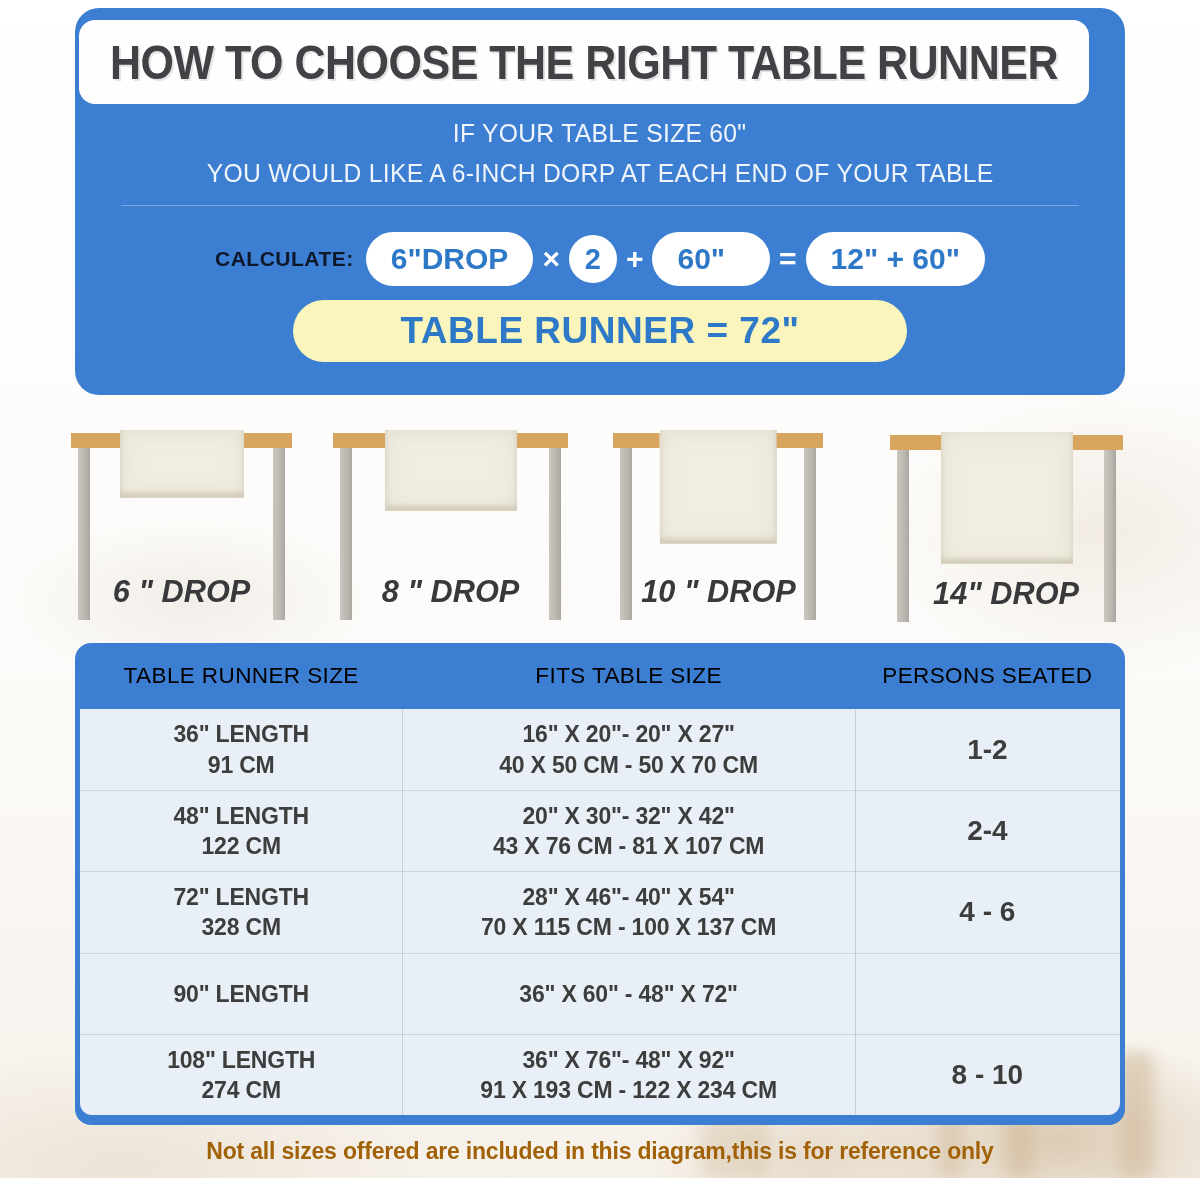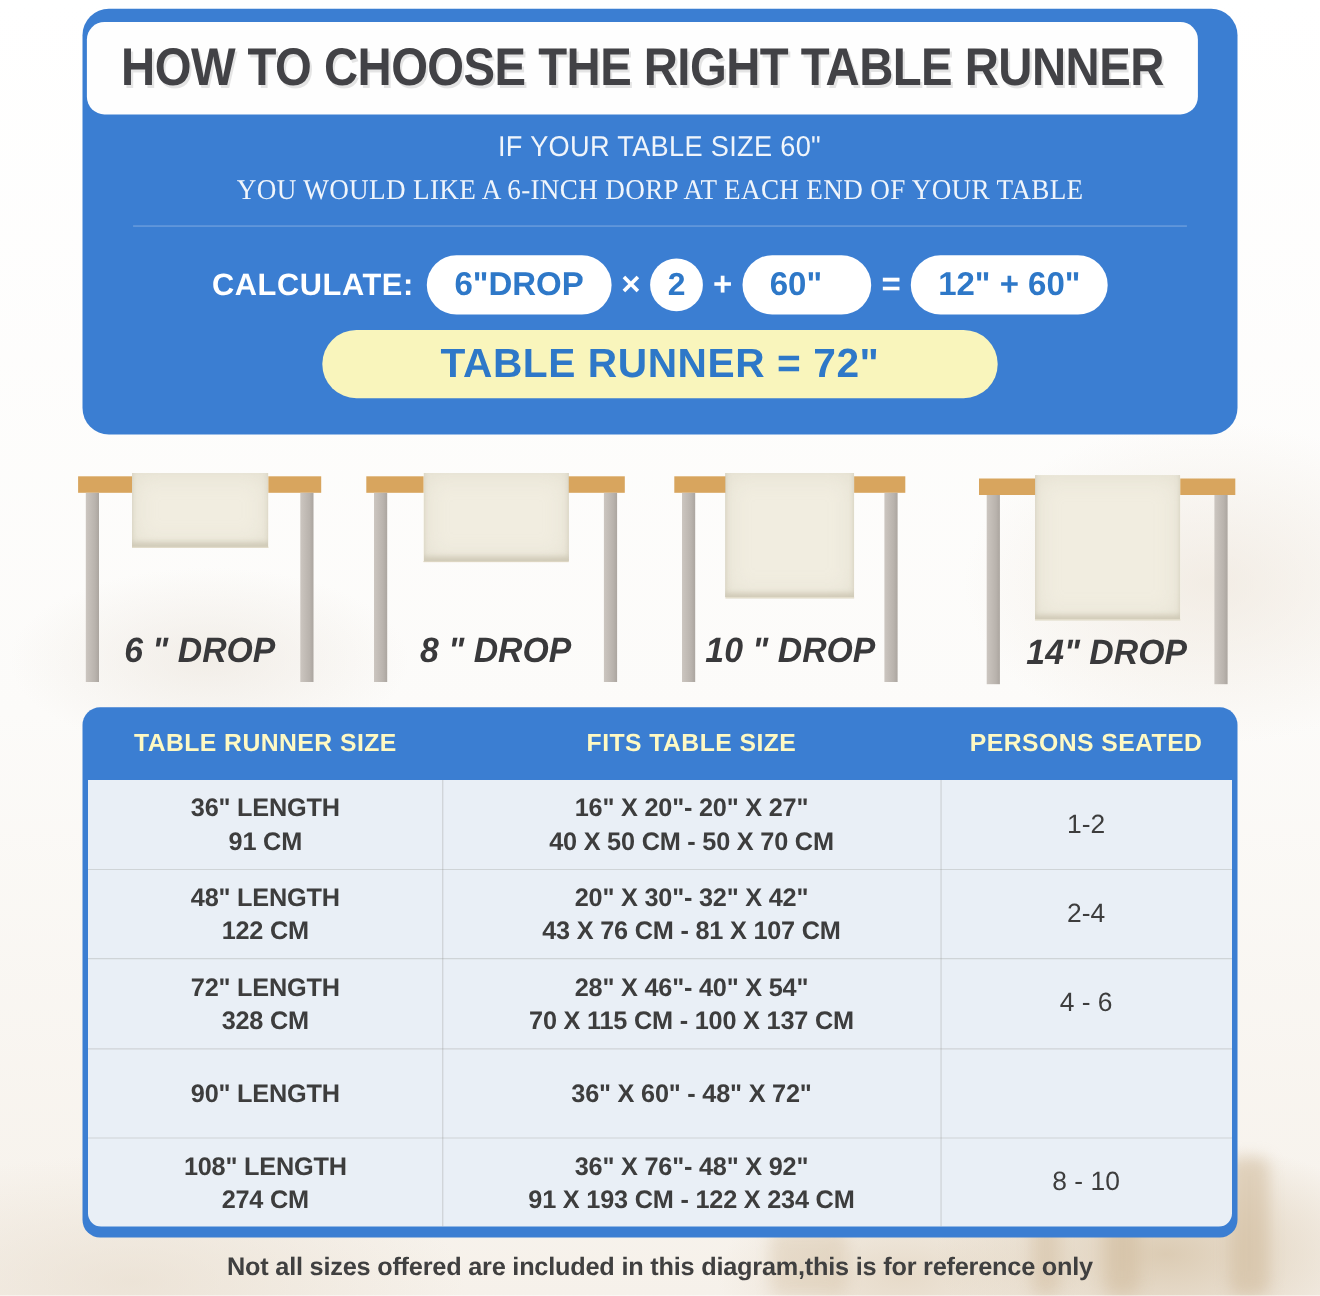--- a/index.html
+++ b/index.html
@@ -26,26 +26,26 @@
   .top-panel { position:absolute; left:75px; top:8px; width:1050px; height:387px;
     background:#3b7ed2; border-radius:24px; }
   .title-box { position:absolute; left:4px; top:12px; width:1010px; height:84px;
     background:#fefefe; border-radius:16px; display:flex; align-items:center; justify-content:center; }
   .title { font-size:43px; font-weight:900; color:#424246; white-space:nowrap;
     letter-spacing:-0.5px; display:inline-block; transform:scaleY(1.12);
     text-shadow:2px 2px 0 rgba(0,0,0,0.10); }
   .intro-line { position:absolute; width:100%; text-align:center; color:#f0f5fb; }
   .intro-line span { display:inline-block; transform:scaleX(0.95); font-size:26px; font-weight:400; letter-spacing:0.3px; }
   .intro-1 { top:110px; }
-  .intro-2 { top:150px;font-family:Liberation Serif, serif; }
+  .intro-2 { top:150px; }
   .divider { position:absolute; top:197px; left:46px; right:46px; height:1px; background:rgba(255,255,255,0.32); }
 
   .calc-row { position:absolute; top:224px; left:0; width:100%; height:54px;
     display:flex; align-items:center; justify-content:center; gap:9px; }
-  .calc-label { color:#ffffff; font-size:28px; font-weight:800; letter-spacing:0.5px; margin-right:3px; }
+  .calc-label { color:#0f172a; font-size:21px; font-weight:800; letter-spacing:0.5px; margin-right:3px; }
   .pill { background:#ffffff; color:#2e78c8; font-weight:800; font-size:30px;
     height:54px; display:flex; align-items:center; border-radius:27px; padding:0 25px; white-space:nowrap; }
   .pill .gap { display:inline-block; width:20px; }
   .circle { width:48px; height:48px; border-radius:50%; background:#ffffff; color:#2e78c8;
     font-weight:800; font-size:29px; display:flex; align-items:center; justify-content:center; flex:none; }
   .op { color:#ffffff; font-size:30px; font-weight:700; }
 
   .result-pill { position:absolute; top:292px; left:50%; margin-left:-307px; width:614px; height:62px;
     background:#f9f5bc; border-radius:32px; color:#2e78c8; font-weight:800; font-size:37px;
     display:flex; align-items:center; justify-content:center; letter-spacing:0.5px; }
@@ -69,33 +69,33 @@
   .fig-3 .runner { width:117px; height:114px; }
   .fig-4 .runner { width:132px; height:132px; }
   .drop-label { position:absolute; top:143px; width:100%; text-align:center;
     font-style:italic; font-weight:800; font-size:32px; color:#39393b; white-space:nowrap; }
   .drop-label span { display:inline-block; transform:scaleX(0.96); }
 
   
   .size-panel { position:absolute; left:75px; top:643px; width:1050px; height:482px;
     background:#3b7ed2; border-radius:16px; padding:0 5px 5px; }
   .size-header { height:66px; display:grid; grid-template-columns:31% 43.5% 25.5%;
-    align-items:center; text-align:center; color:#fef9c3; font-weight:700;
+    align-items:center; text-align:center; color:#000000; font-weight:400;
     font-size:22.5px; letter-spacing:0.4px; }
   .size-body { position:relative; height:406px; background:rgba(253,252,249,0.90);
     border-radius:0 0 12px 12px; display:grid; grid-template-rows:repeat(5,1fr); overflow:hidden; }
   .col-sep { position:absolute; top:0; bottom:0; width:1px; background:rgba(150,148,144,0.35); }
   .col-sep-1 { left:31%; } .col-sep-2 { left:74.5%; }
   .size-row { display:grid; grid-template-columns:31% 43.5% 25.5%; align-items:center; text-align:center; }
   .size-row + .size-row { border-top:1px solid rgba(150,148,144,0.3); }
   .cell-line { font-size:23px; font-weight:700; color:#3d3d3d; line-height:1.32; letter-spacing:-0.2px; }
-  .persons { font-size:24px; font-weight:400; color:#3d3d3d; }
+  .persons { font-size:28px; font-weight:700; color:#3d3d3d; }
 
   .footer-note { position:absolute; top:1138px; left:0; width:100%; text-align:center;
-    font-size:23px; font-weight:700; color:#404040; letter-spacing:-0.2px; }
+    font-size:23px; font-weight:700; color:#a16207; letter-spacing:-0.2px; }
 </style>
 </head>
 <body>
 
 <div class="canvas">
   <div class="bg-photo"></div>
   <div class="chair-slat slat1"></div>
   <div class="chair-slat slat2"></div>
   <div class="chair-slat slat3"></div>
   <div class="chair-slat slat4"></div>

